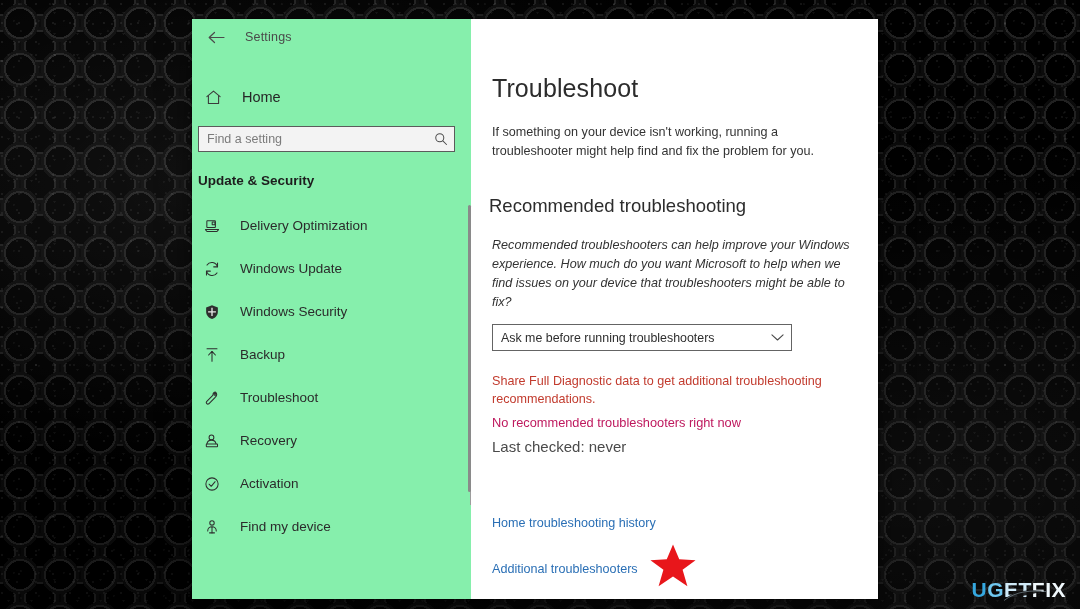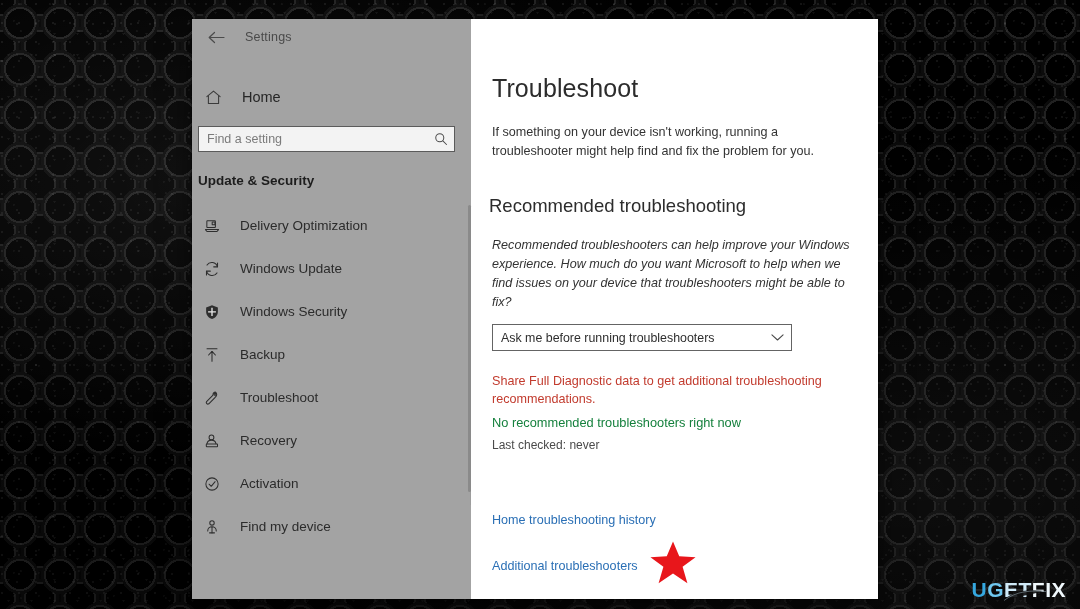--- a/index.html
+++ b/index.html
@@ -59,21 +59,21 @@
     height: 580px;
     background: #ffffff;
     box-shadow: 0 0 0 1px rgba(0,0,0,.18), 0 8px 26px rgba(0,0,0,.55);
     display: flex;
     overflow: hidden;
   }
 
   
   #sidebar {
     width: 279px;
-    background: #a3a3a3;
+    background: #86efac;
     position: relative;
     flex: 0 0 279px;
   }
   .title-row {
     height: 36px;
     display: flex;
     align-items: center;
     padding-left: 9px;
   }
   .back-btn {
@@ -229,25 +229,25 @@
   .warn-text {
     margin: 21px 0 0 0;
     font-size: 12.6px;
     line-height: 18px;
     color: #c23b2e;
     width: 348px;
   }
   .status-text {
     margin: 7px 0 0 0;
     font-size: 12.8px;
-    color: #15803d;
+    color: #be185d;
   }
   .last-checked {
     margin: 8px 0 0 0;
-    font-size: 12px;
+    font-size: 15px;
     color: #4a4a4a;
   }
 
   .link {
     display: inline-block;
     font-size: 12.6px;
     color: #2a6fb5;
     text-decoration: none;
     cursor: pointer;
   }

